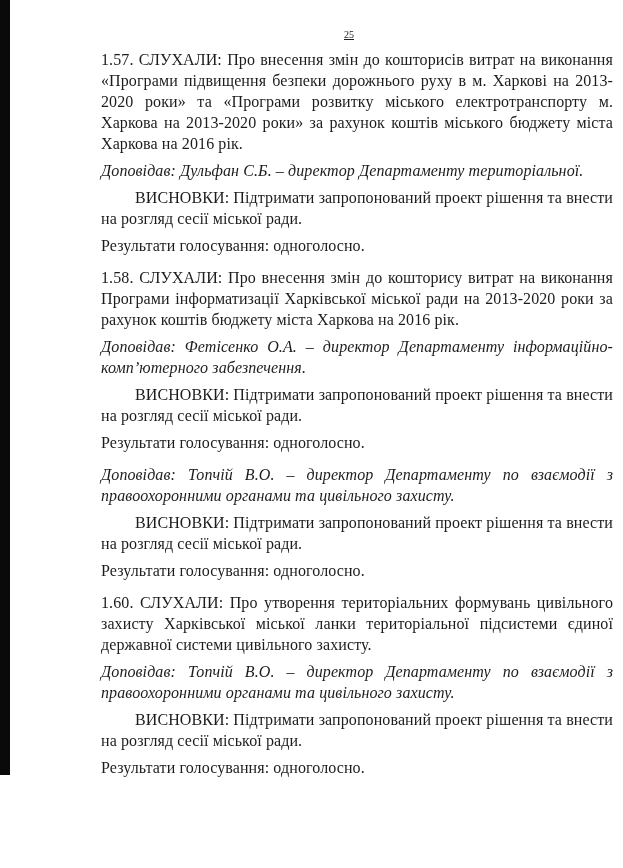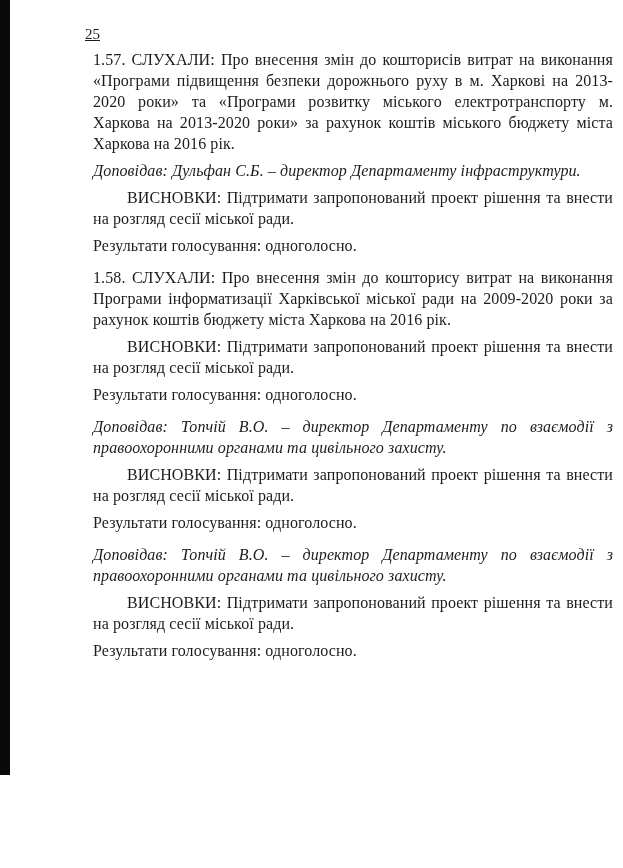--- a/index.html
+++ b/index.html
@@ -23,27 +23,28 @@
     height: 775px;
     background: #0a0a0a;
   }
   .content {
     position: absolute;
     left: 85px;
     top: 24px;
     width: 528px;
   }
   .page-number {
-    font-size: 15px;
+    text-align: center;
+    font-size: 10px;
     line-height: 21px;
     margin-bottom: 4px;
     text-decoration: underline;
   }
   p {
-    margin: 0 0 6px 8px;
+    margin: 0 0 6px 16px;
     font-size: 16px;
     line-height: 21px;
     text-align: justify;
     letter-spacing: 0.1px;
   }
   p.heard {
     margin-bottom: 6px;
   }
   p.reporter {
     font-style: italic;
@@ -63,35 +64,37 @@
 </head>
 <body>
 
 <div class="scan-bar"></div>
 
 <div class="content">
   <div class="page-number">25</div>
 
   <section class="item">
     <p class="heard">1.57. СЛУХАЛИ: Про внесення змін до кошторисів витрат на виконання «Програми підвищення безпеки дорожнього руху в м. Харкові на 2013-2020 роки» та «Програми розвитку міського електротранспорту м. Харкова на 2013-2020 роки» за рахунок коштів міського бюджету міста Харкова на 2016 рік.</p>
-    <p class="reporter">Доповідав: Дульфан С.Б. – директор Департаменту інфраструктури.</p>
+    <p class="reporter">Доповідав: Дульфан С.Б. – директор Департаменту територіальної.</p>
     <p class="conclusions">ВИСНОВКИ: Підтримати запропонований проект рішення та внести на розгляд сесії міської ради.</p>
     <p class="vote">Результати голосування: одноголосно.</p>
   </section>
 
   <section class="item">
-    <p class="heard">1.58. СЛУХАЛИ: Про внесення змін до кошторису витрат на виконання Програми інформатизації Харківської міської ради на 2009-2020 роки за рахунок коштів бюджету міста Харкова на 2016 рік.</p>
+    <p class="heard">1.58. СЛУХАЛИ: Про внесення змін до кошторису витрат на виконання Програми інформатизації Харківської міської ради на 2013-2020 роки за рахунок коштів бюджету міста Харкова на 2016 рік.</p>
+    <p class="reporter">Доповідав: Фетісенко О.А. – директор Департаменту інформаційно-комп’ютерного забезпечення.</p>
     <p class="conclusions">ВИСНОВКИ: Підтримати запропонований проект рішення та внести на розгляд сесії міської ради.</p>
     <p class="vote">Результати голосування: одноголосно.</p>
   </section>
 
   <section class="item">
     <p class="reporter">Доповідав: Топчій В.О. – директор Департаменту по взаємодії з правоохоронними органами та цивільного захисту.</p>
     <p class="conclusions">ВИСНОВКИ: Підтримати запропонований проект рішення та внести на розгляд сесії міської ради.</p>
     <p class="vote">Результати голосування: одноголосно.</p>
   </section>
 
   <section class="item">
+    <p class="heard">1.60. СЛУХАЛИ: Про утворення територіальних формувань цивільного захисту Харківської міської ланки територіальної підсистеми єдиної державної системи цивільного захисту.</p>
     <p class="reporter">Доповідав: Топчій В.О. – директор Департаменту по взаємодії з правоохоронними органами та цивільного захисту.</p>
     <p class="conclusions">ВИСНОВКИ: Підтримати запропонований проект рішення та внести на розгляд сесії міської ради.</p>
     <p class="vote">Результати голосування: одноголосно.</p>
   </section>
 </div>
 
 </body></html>

